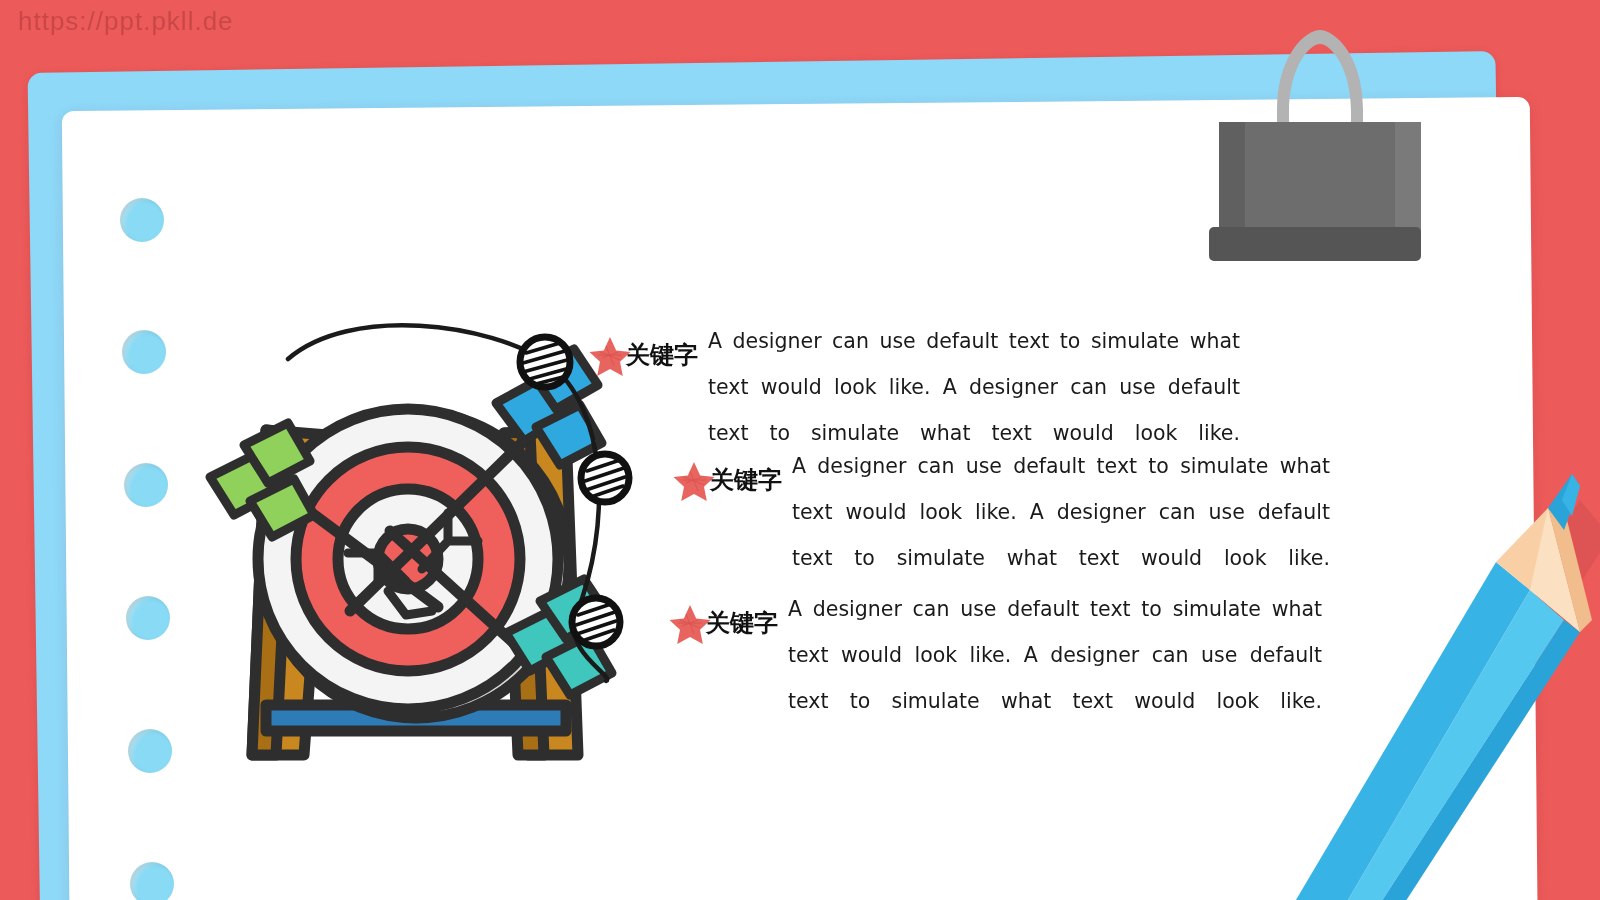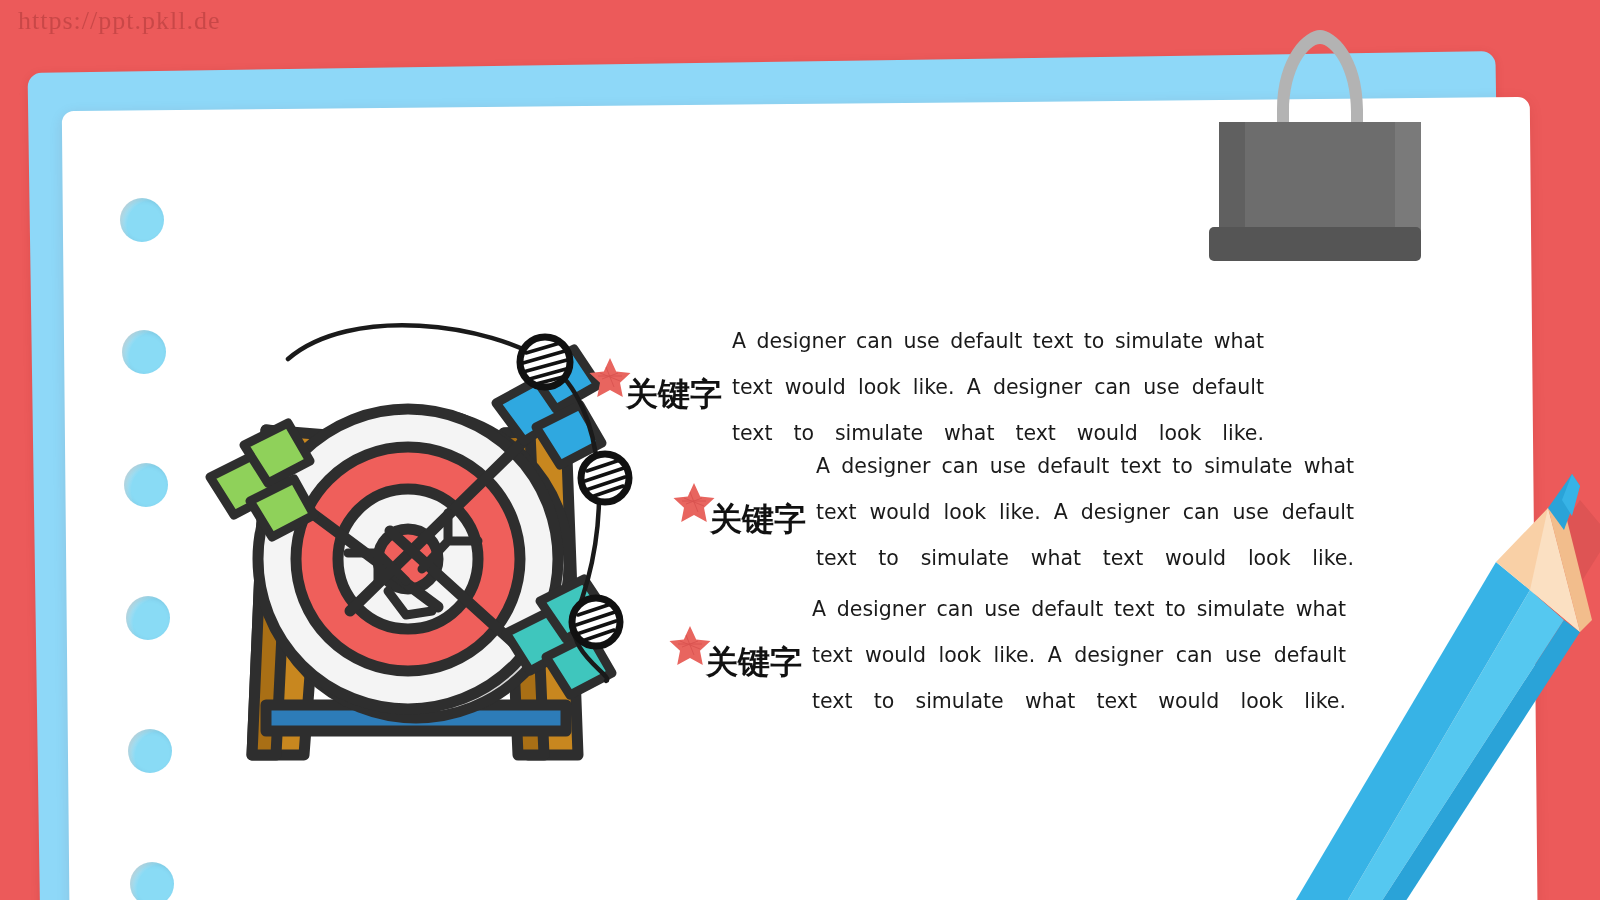--- a/index.html
+++ b/index.html
@@ -9,21 +9,21 @@
     font-family:"Liberation Sans","DejaVu Sans",sans-serif;
     position:relative;
   }
   .stage{position:absolute;inset:0;overflow:hidden;}
 
   
   .watermark{
     position:absolute;left:18px;top:6px;
     font-size:26px;letter-spacing:1px;
     color:rgba(120,30,30,.30);
-    font-family:Liberation Serif, serif;
+    font-family:Liberation Sans, sans-serif;
     user-select:none;white-space:nowrap;
   }
 
   
   .sheet-blue{
     position:absolute;
     left:34px;top:62px;width:1468px;height:880px;
     background:#8ed8f8;border-radius:14px;
     transform:rotate(-0.85deg);
     box-shadow:0 2px 10px rgba(120,20,20,.12);
@@ -70,23 +70,22 @@
   .row-3{left:668px;top:586px;width:700px;}
 
   .kw{
     display:flex;align-items:center;flex:0 0 auto;
     margin-top:16px;margin-right:10px;
   }
   .kw-star{width:44px;height:42px;margin-right:-6px;flex:0 0 auto;}
   .kw-star svg{width:100%;height:100%;display:block;}
   .kw-label{
     font-family:Liberation Mono, monospace;
-    font-weight:bold;font-size:32px;color:#111;letter-spacing:0px;
+    font-weight:bold;font-size:24px;color:#111;letter-spacing:0px;
     white-space:nowrap;
-    margin-top:39px;
   }
 
   .para{
     flex:0 0 auto;
     width:532px;
     font-family:"DejaVu Sans","Liberation Sans",sans-serif;
     font-size:20.5px;line-height:46px;color:#1a1a1a;
     text-align:justify;
     text-align-last:justify;
     word-spacing:1px;

